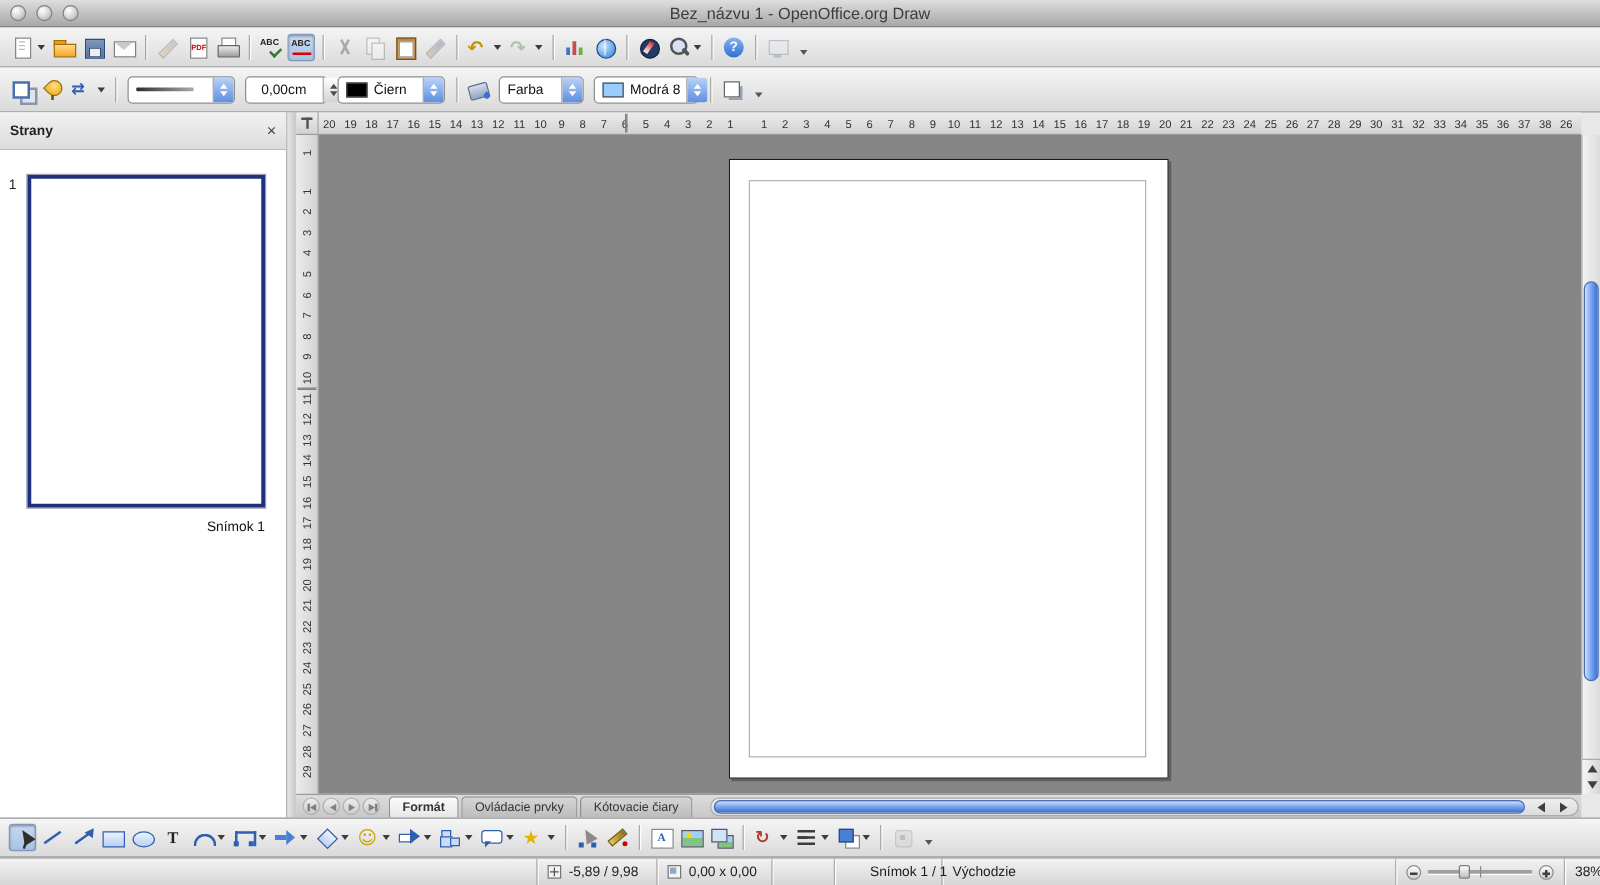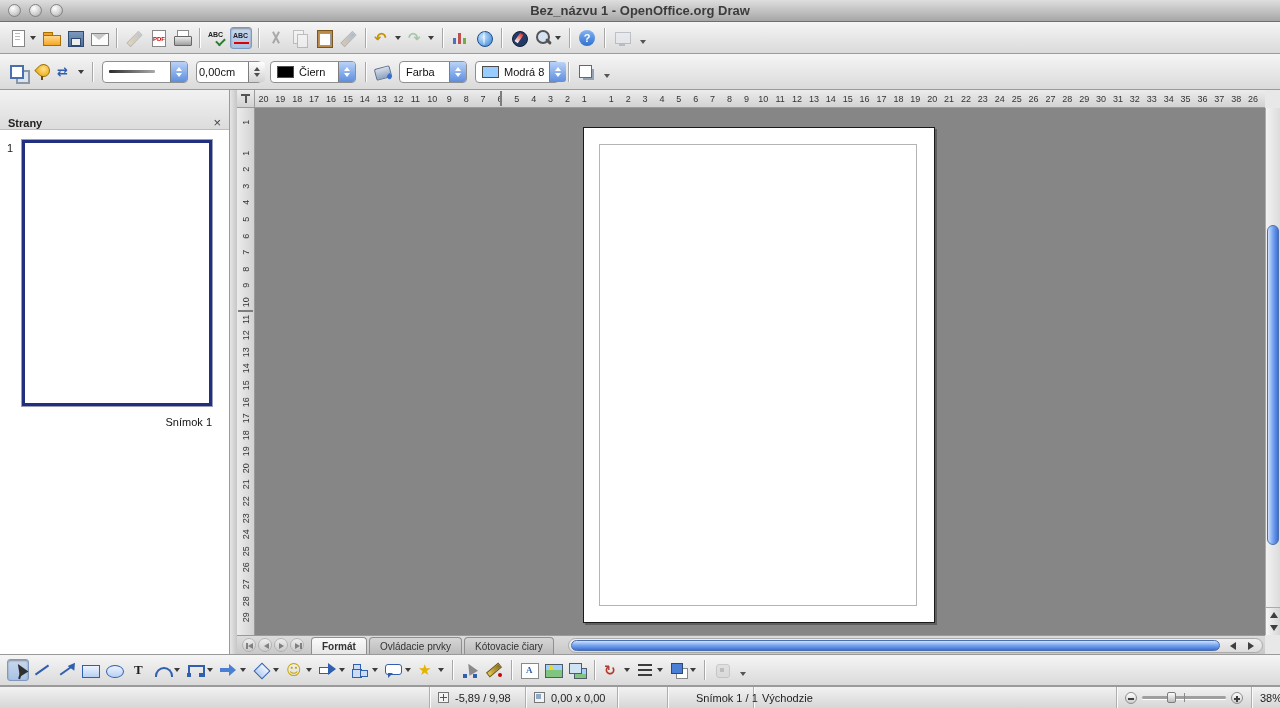--- a/index.html
+++ b/index.html
@@ -3,21 +3,21 @@
 <meta charset="utf-8">
 <style>
   *{box-sizing:border-box;margin:0;padding:0;}
   body{margin:0;background:#555;font-family:"Liberation Sans",sans-serif;}
   .window{position:relative;width:1280px;height:708px;background:#e8e8e8;overflow:hidden;font-family:"Liberation Sans",sans-serif;}
 
   
   .titlebar{position:absolute;left:0;top:0;width:100%;height:22px;
     background:linear-gradient(#dedede,#bdbdbd 60%,#a6a6a6);border-bottom:1px solid #6e6e6e;
     display:flex;align-items:center;justify-content:center;}
-  .titlebar .title{font-size:13px;color:#3c3c3c;font-weight:bold;}
+  .titlebar .title{font-size:13px;color:#3c3c3c;}
   .lights{position:absolute;left:8px;top:4px;display:flex;gap:8px;}
   .light{width:13px;height:13px;border-radius:50%;border:1px solid #838383;
     background:radial-gradient(circle at 35% 30%,#ffffff,#d2d2d2 55%,#9d9d9d);}
 
   
   .toolbar{position:absolute;left:0;width:100%;display:flex;align-items:center;
     background:linear-gradient(#f5f5f5,#dadada);border-bottom:1px solid #9a9a9a;padding:0 6px;}
   .tb1{top:22px;height:32px;}
   .tb2{top:54px;height:36px;}
   .drawbar{top:654px;height:32px;border-top:1px solid #9a9a9a;}
@@ -126,21 +126,21 @@
   .stepper.lightst{background:linear-gradient(#ffffff,#d2d2d2);}
   .stepper.lightst .up{border-bottom-color:#4d4d4d;}
   .stepper.lightst .dn{border-top-color:#4d4d4d;}
   .lineprev{width:46px;height:3px;background:linear-gradient(90deg,#2c2c2c,#aaa);border-radius:1px;}
   .swatch{width:17px;height:12px;border:1px solid #4d4d4d;flex:none;}
   .winput{width:44px;border:none;outline:none;font:11px "Liberation Sans",sans-serif;background:transparent;color:#111;}
 
   
   .main{position:absolute;left:0;top:90px;width:100%;height:564px;}
   .pages-panel{position:absolute;left:0;top:0;width:230px;height:100%;background:#fff;border-right:1px solid #9a9a9a;}
-  .panel-header{height:40px;background:linear-gradient(#f2f2f2,#dcdcdc);border-bottom:1px solid #bdbdbd;display:flex;align-items:flex-end;padding:0 8px;}
+  .panel-header{height:30px;background:linear-gradient(#f2f2f2,#dcdcdc);border-bottom:1px solid #bdbdbd;display:flex;align-items:center;padding:0 8px;}
   .panel-title{font-size:11px;font-weight:bold;color:#222;}
   .panel-close{margin-left:auto;font-size:13px;color:#444;line-height:1;cursor:default;}
   .panel-close::before{content:"×";}
   .page-number{position:absolute;left:7px;top:52px;font-size:11px;color:#222;}
   .thumb{position:absolute;left:22px;top:50px;width:190px;height:266px;background:#fff;border:3px solid #20307e;box-shadow:0 0 0 1px #9aa0b8;}
   .thumb-label{position:absolute;top:326px;right:17px;font-size:11px;color:#111;}
 
   .splitter{position:absolute;left:230px;top:0;width:7px;height:100%;background:linear-gradient(90deg,#e6e6e6,#c6c6c6);}
 
   .canvas-area{position:absolute;left:237px;top:0;right:0;height:100%;}
@@ -266,21 +266,21 @@
     <i class="ic" data-icon="arrows"></i>
       <i class="caret"></i>
     <span class="sep"></span>
     <div class="combo" style="width:86px;">
       <span class="lineprev"></span>
       <span class="stepper">
           <span class="up"></span>
           <span class="dn"></span>
         </span>
     </div>
-    <div class="combo" style="width:66px;padding-left:2px;">
+    <div class="combo" style="width:66px;padding-left:12px;">
       <input class="winput" value="0,00cm" style="">
       <span class="stepper lightst">
           <span class="up"></span>
           <span class="dn"></span>
         </span>
     </div>
     <div class="combo" style="width:86px;">
       <span class="swatch" style="background:#000;"></span>
       <span class="lbl">Čiern</span>
       <span class="stepper">

